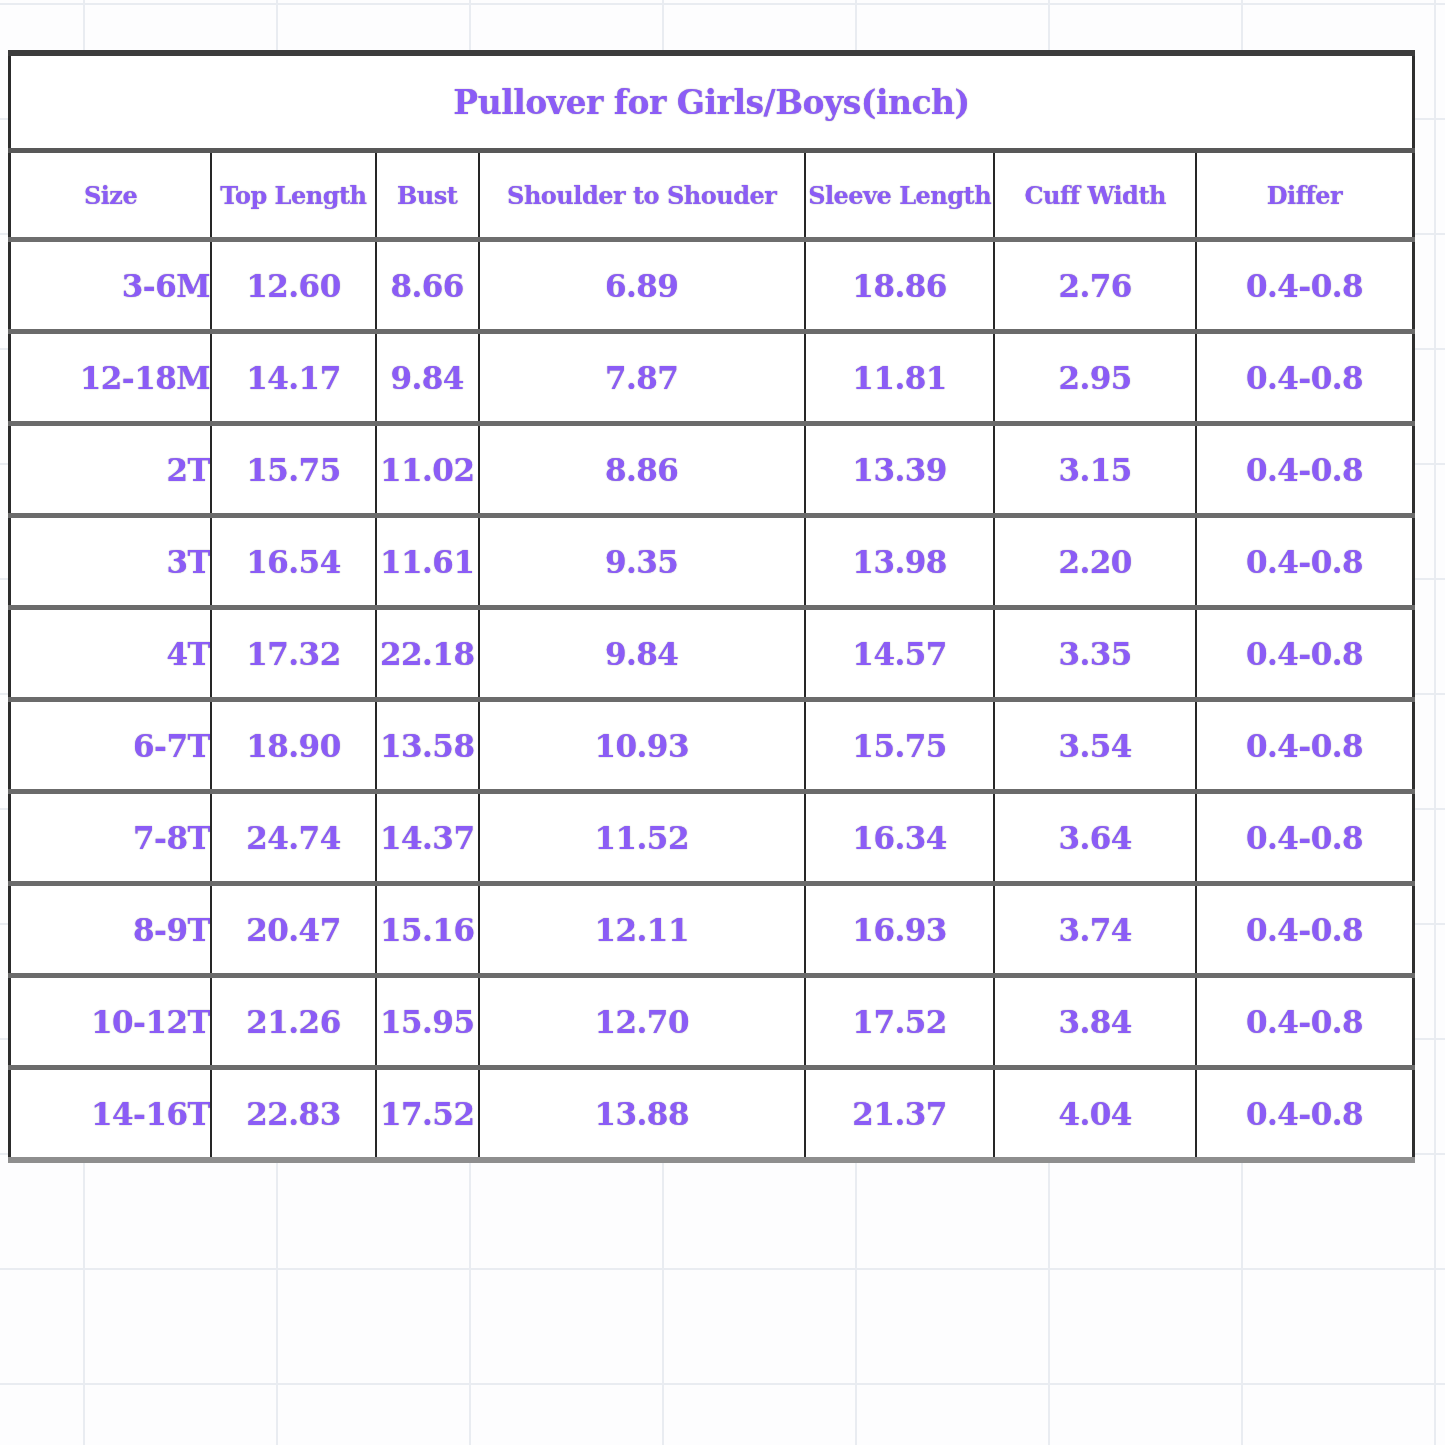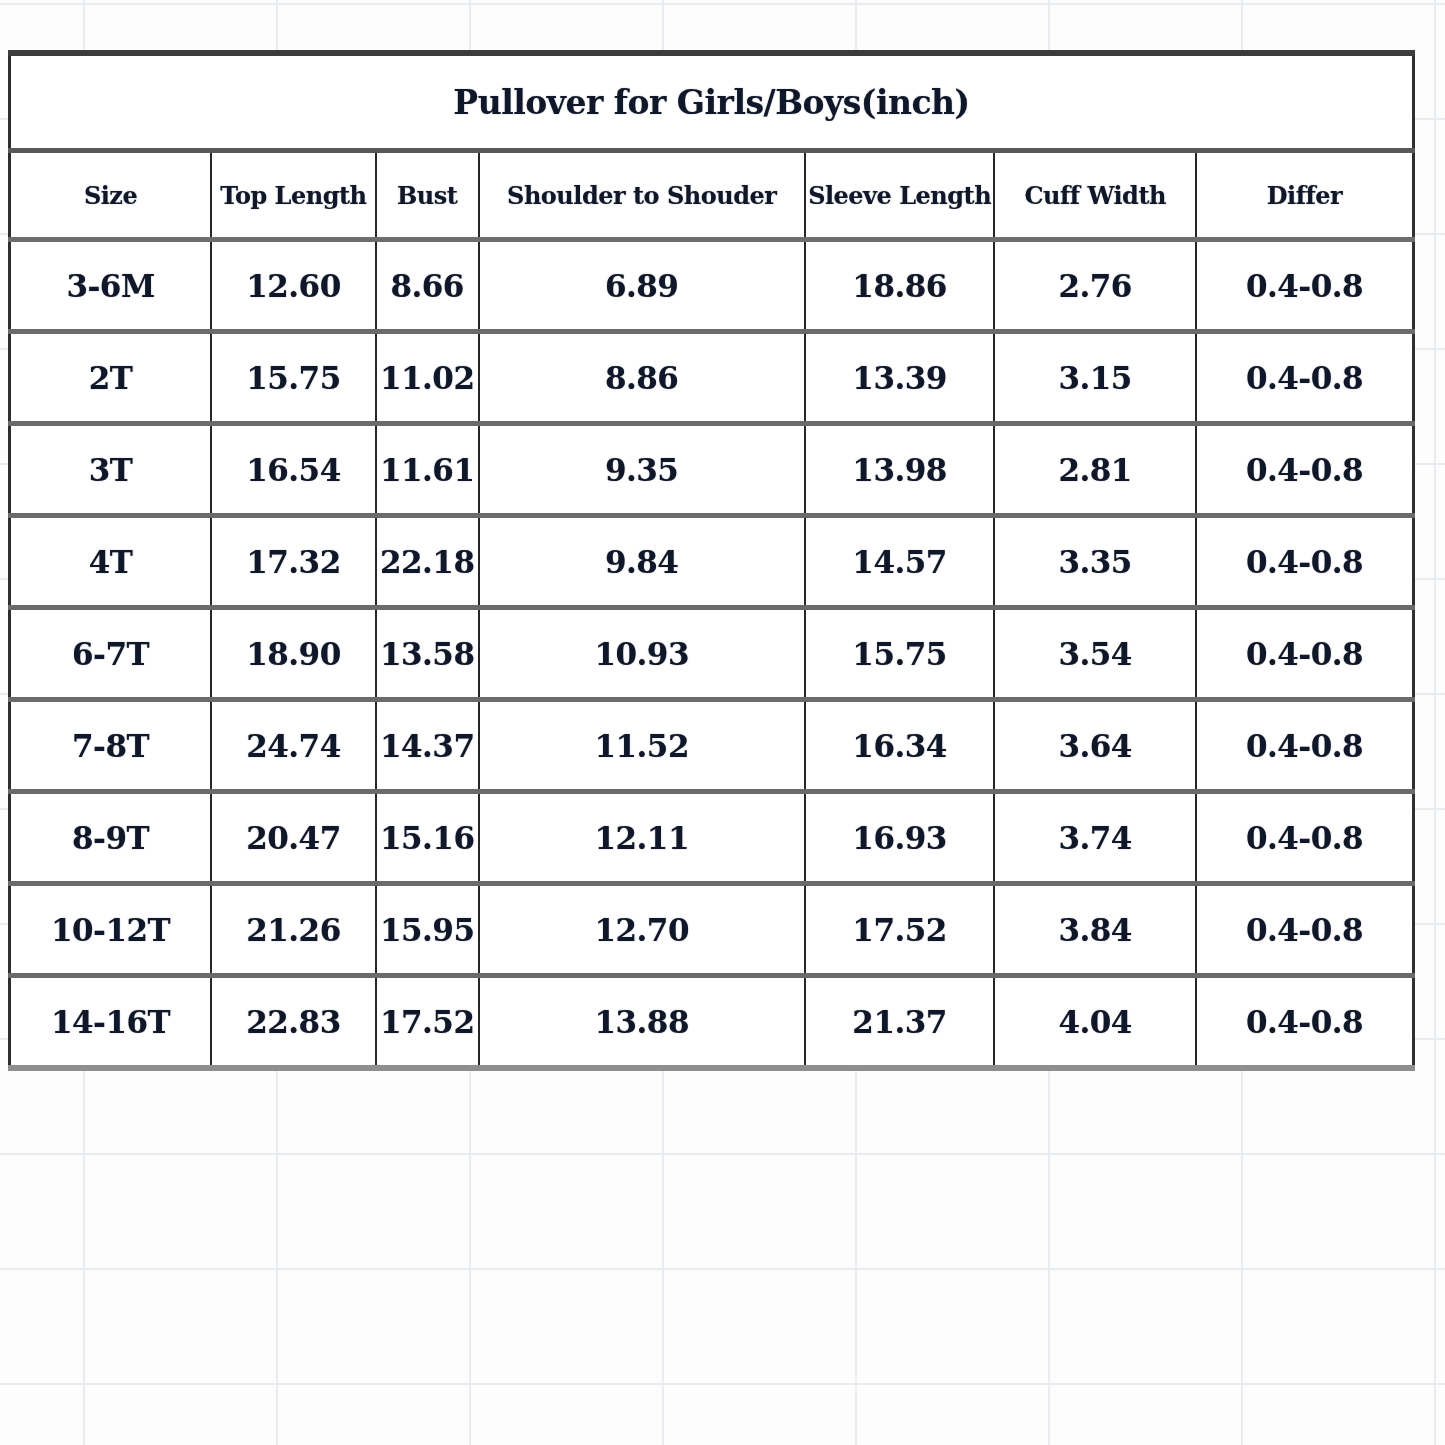--- a/index.html
+++ b/index.html
@@ -22,21 +22,21 @@
     left: 8px;
     top: 50px;
     width: 1407px;
     table-layout: fixed;
     border-collapse: collapse;
     background: #ffffff;
     border-top: 6px solid #3c3c3c;
     border-left: 3px solid #2c2c2c;
     border-right: 3px solid #2e2e2e;
     border-bottom: 6px solid #8e8e8e;
-    color: #0f172a;
+    color: #8b5cf6;
     font-weight: bold;
   }
 
   td, th {
     text-align: center;
     vertical-align: middle;
     padding: 0;
     letter-spacing: -0.5px;
     white-space: nowrap;
     overflow: hidden;
@@ -56,21 +56,21 @@
     border-left: 2px solid #262626;
   }
   thead th:first-child { border-left: none; }
 
   tbody td {
     font-size: 31px;
     height: 87px;
     border-bottom: 5px solid #6b6b6b;
     border-left: 2px solid #262626;
   }
-  tbody td:first-child { border-left: none; }
+  tbody td:first-child { border-left: none; text-align: right; }
   tbody tr:last-child td { border-bottom: none; }
 </style>
 </head>
 <body>
 
 <table class="size-chart">
   <colgroup>
     <col style="width:14.36%">
     <col style="width:11.73%">
     <col style="width:7.32%">
@@ -97,35 +97,44 @@
       <tr>
         <td>3-6M</td>
         <td>12.60</td>
         <td>8.66</td>
         <td>6.89</td>
         <td>18.86</td>
         <td>2.76</td>
         <td>0.4-0.8</td>
       </tr>
       <tr>
+        <td>12-18M</td>
+        <td>14.17</td>
+        <td>9.84</td>
+        <td>7.87</td>
+        <td>11.81</td>
+        <td>2.95</td>
+        <td>0.4-0.8</td>
+      </tr>
+      <tr>
         <td>2T</td>
         <td>15.75</td>
         <td>11.02</td>
         <td>8.86</td>
         <td>13.39</td>
         <td>3.15</td>
         <td>0.4-0.8</td>
       </tr>
       <tr>
         <td>3T</td>
         <td>16.54</td>
         <td>11.61</td>
         <td>9.35</td>
         <td>13.98</td>
-        <td>2.81</td>
+        <td>2.20</td>
         <td>0.4-0.8</td>
       </tr>
       <tr>
         <td>4T</td>
         <td>17.32</td>
         <td>22.18</td>
         <td>9.84</td>
         <td>14.57</td>
         <td>3.35</td>
         <td>0.4-0.8</td>

